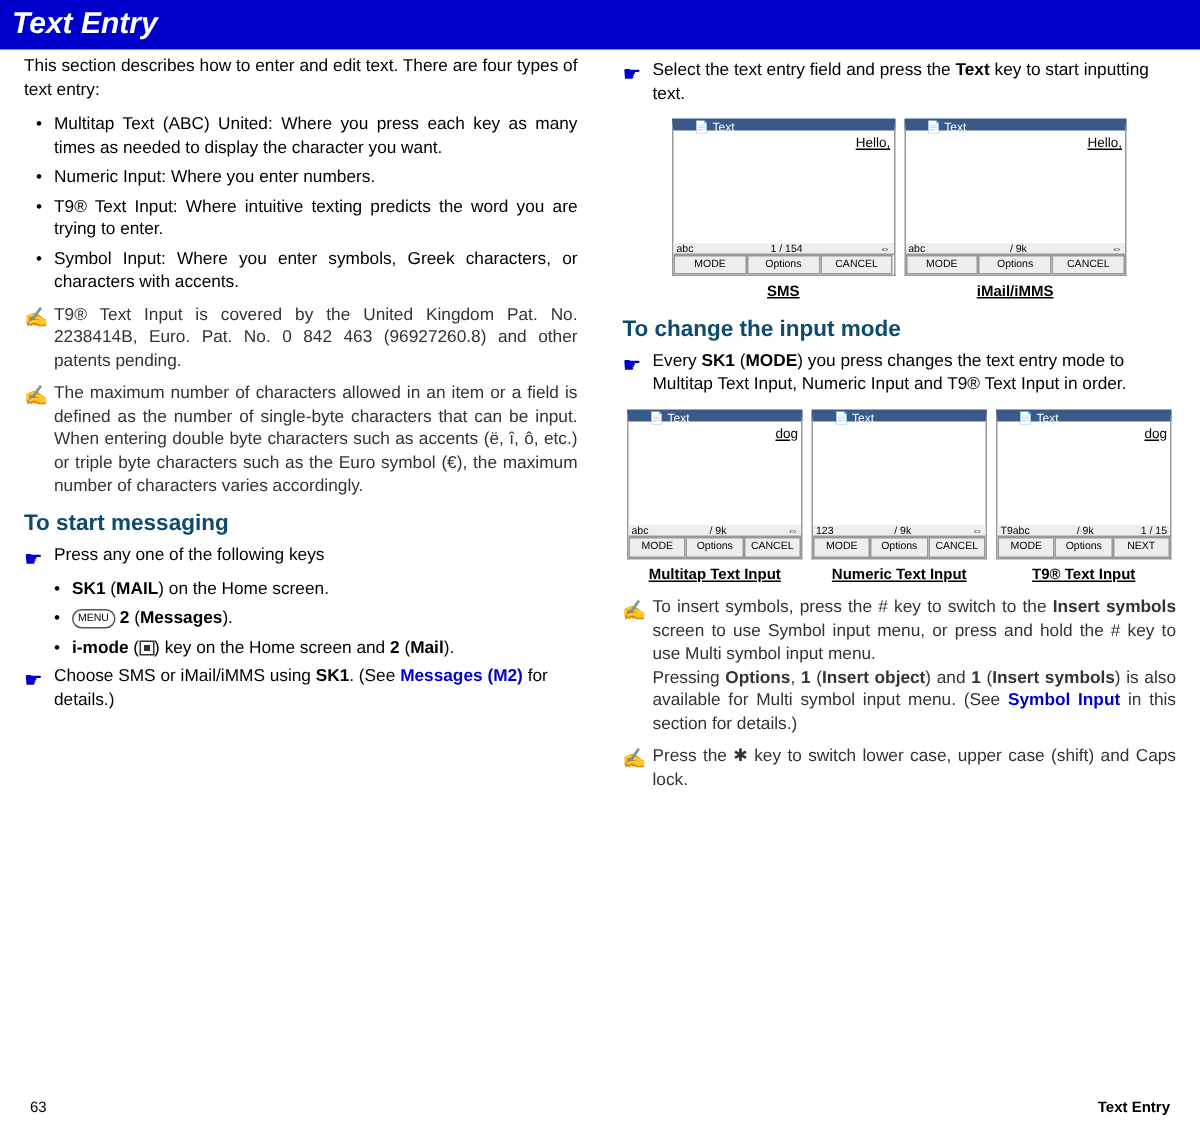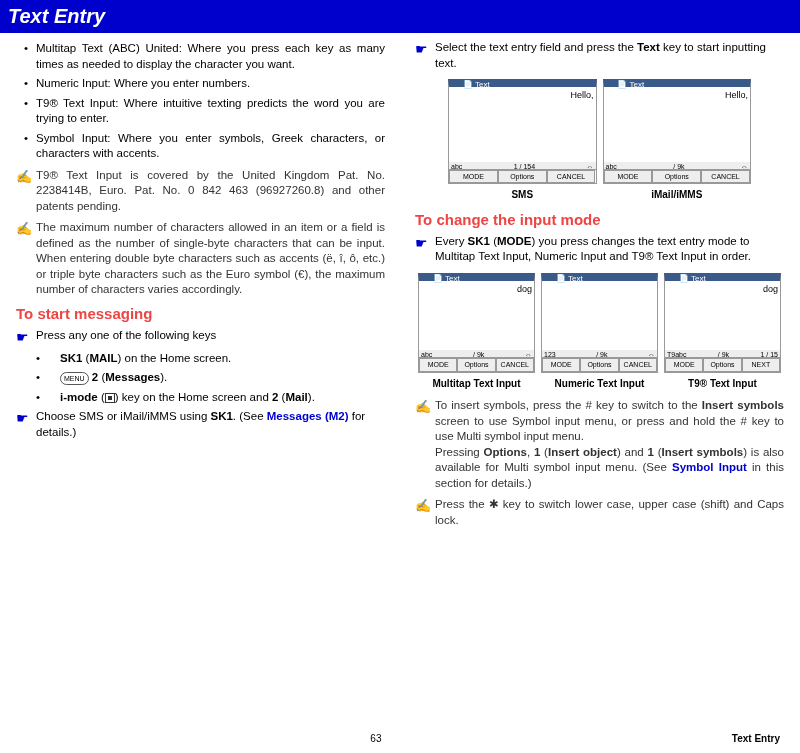--- a/index.html
+++ b/index.html
@@ -9,52 +9,53 @@
     .col { flex: 1; padding: 4px 10px; }
     .col-left { padding-right: 15px; }
     .col-right { padding-left: 15px; }
     .intro { text-align: justify; margin-bottom: 8px; }
     .bullet { display: flex; margin: 4px 0; text-align: justify; }
     .bullet-marker { width: 20px; flex-shrink: 0; text-align: center; }
     .bullet-text { flex: 1; }
     .note { display: flex; margin: 6px 0; text-align: justify; color: #333; }
     .note-marker { color: #0000cc; width: 20px; flex-shrink: 0; font-size: 13px; }
     .note-text { flex: 1; }
-    .section-heading { color: #ef4444; font-size: 15px; font-weight: bold; margin: 6px 0 4px 0; }
+    .section-heading { color: #0c4a6e; font-size: 15px; font-weight: bold; margin: 6px 0 4px 0; }
     .step { display: flex; margin: 3px 0; }
     .step-marker { color: #0000cc; width: 20px; flex-shrink: 0; font-size: 14px; }
     .step-text { flex: 1; }
     .sub-bullet { display: flex; margin: 4px 0 4px 20px; }
     .sub-marker { width: 12px; flex-shrink: 0; }
-    .sub-text { flex: 1; margin-left: 12px; }
+    .sub-text { flex: 1; }
     .link { color: #0000cc; font-weight: bold; }
     .menu-icon { display: inline-block; border: 1px solid #555; border-radius: 8px; font-size: 7px; padding: 1px 3px; vertical-align: middle; }
     .imode-icon { display: inline-block; width: 10px; height: 10px; border: 1px solid #333; vertical-align: middle; position: relative; }
     .imode-icon::after { content: ""; position: absolute; left: 2px; top: 2px; width: 4px; height: 4px; background: #333; }
-    .screenshots { display: flex; justify-content: space-between; margin: 8px 0; }
+    .screenshots { display: flex; justify-content: space-between; margin: 8px 0; text-decoration: underline; }
     .screenshot { flex: 1; margin: 0 3px; text-align: center; }
     .phone-screen { border: 1px solid #999; border-top: 8px solid #3a5a8a; height: 105px; position: relative; background: #fff; }
     .phone-title { position: absolute; top: -7px; left: 14px; color: white; font-size: 8px; }
     .phone-body { padding: 2px; font-size: 9px; text-align: right; height: 78px; overflow: hidden; }
     .phone-bottom { display: flex; border-top: 1px solid #999; position: absolute; bottom: 0; width: 100%; font-size: 7px; }
     .phone-status { position: absolute; bottom: 12px; width: 100%; font-size: 7px; padding: 0 2px; display: flex; justify-content: space-between; background:#eee; }
     .phone-btn { flex: 1; text-align: center; border: 1px solid #999; padding: 1px 0; background: #eee; }
     .screenshot-label { font-size: 10px; font-weight: bold; margin-top: 4px; }
     .three-shots .phone-screen { height: 100px; }
     .footer { position: absolute; bottom: 8px; width: 100%; display: flex; justify-content: space-between; padding: 0 20px; font-size: 10px; }
-    .footer-page { text-align: center; flex: 1; }
+    .footer-page { flex: 1; }
     .footer-section { font-weight: bold; }
   </style>
 </head>
 <body>
 
 <div class="header-bar">Text Entry</div>
 
 <div class="content">
   <div class="col col-left">
+    <p class="intro">This section describes how to enter and edit text. There are four types of text entry:</p>
 
     <div class="bullet">
         <span class="bullet-marker">•</span>
         <span class="bullet-text">Multitap Text (ABC) United: Where you press each key as many times as needed to display the character you want.</span>
       </div>
     <div class="bullet">
         <span class="bullet-marker">•</span>
         <span class="bullet-text">Numeric Input: Where you enter numbers.</span>
       </div>
     <div class="bullet">

